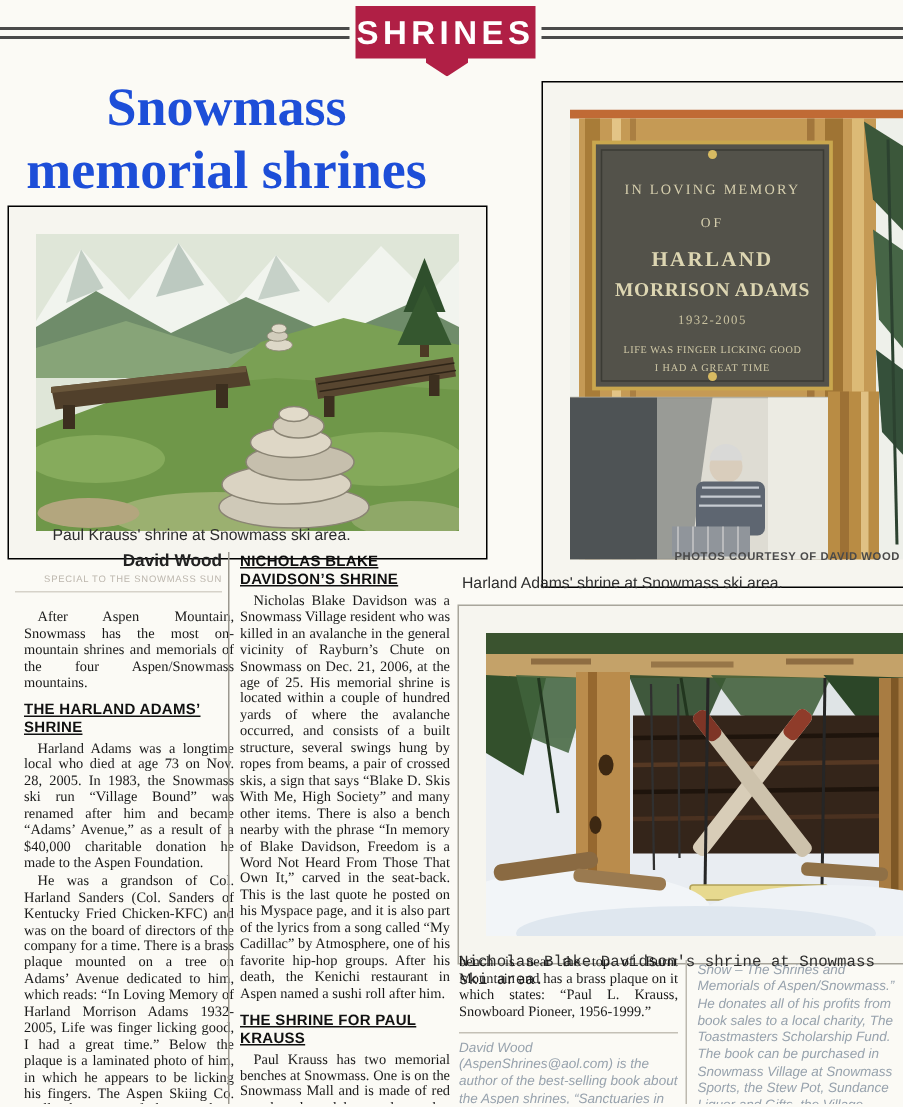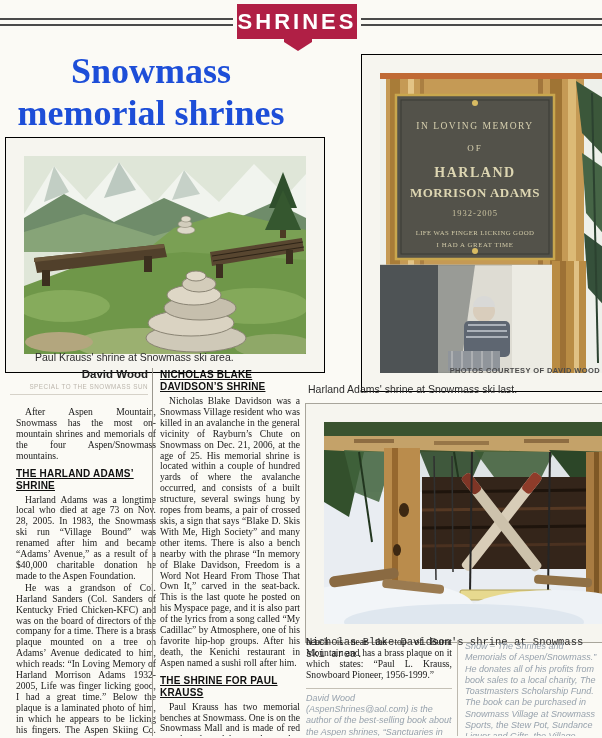--- a/index.html
+++ b/index.html
@@ -163,21 +163,21 @@
         <line x1="112" y1="278" x2="112" y2="298" stroke="#c9c9c9" stroke-width="1"></line>
       </g>
       <g>
         <rect x="172" y="188" width="34" height="112" fill="#b98c44"></rect>
         <rect x="180" y="188" width="6" height="112" fill="#8a5f2c" opacity="0.6"></rect>
         <rect x="194" y="188" width="5" height="112" fill="#e0c184"></rect>
       </g>
     </svg>
   </div>
   <div class="credit">PHOTOS COURTESY OF DAVID WOOD</div>
-  <div class="caption" style="left:308px;top:383px;">Harland Adams' shrine at Snowmass ski last.</div>
+  <div class="caption" style="left:308px;top:383px;">Harland Adams' shrine at Snowmass ski area.</div>
 
   <div class="byline">
     <div class="byline-name">David Wood</div>
     <div class="byline-credit">SPECIAL TO THE SNOWMASS SUN</div>
   </div>
 
   <div class="col" style="left:16px;top:407px;width:140px;height:329px;">
     <p>After Aspen Mountain, Snowmass has the most on-mountain shrines and memorials of the four Aspen/Snowmass mountains.</p>
     <h3>THE HARLAND ADAMS’ SHRINE</h3>
     <p>Harland Adams was a longtime local who died at age 73 on Nov. 28, 2005. In 1983, the Snowmass ski run “Village Bound” was renamed after him and became “Adams’ Avenue,” as a result of a $40,000 charitable donation he made to the Aspen Foundation.</p>

